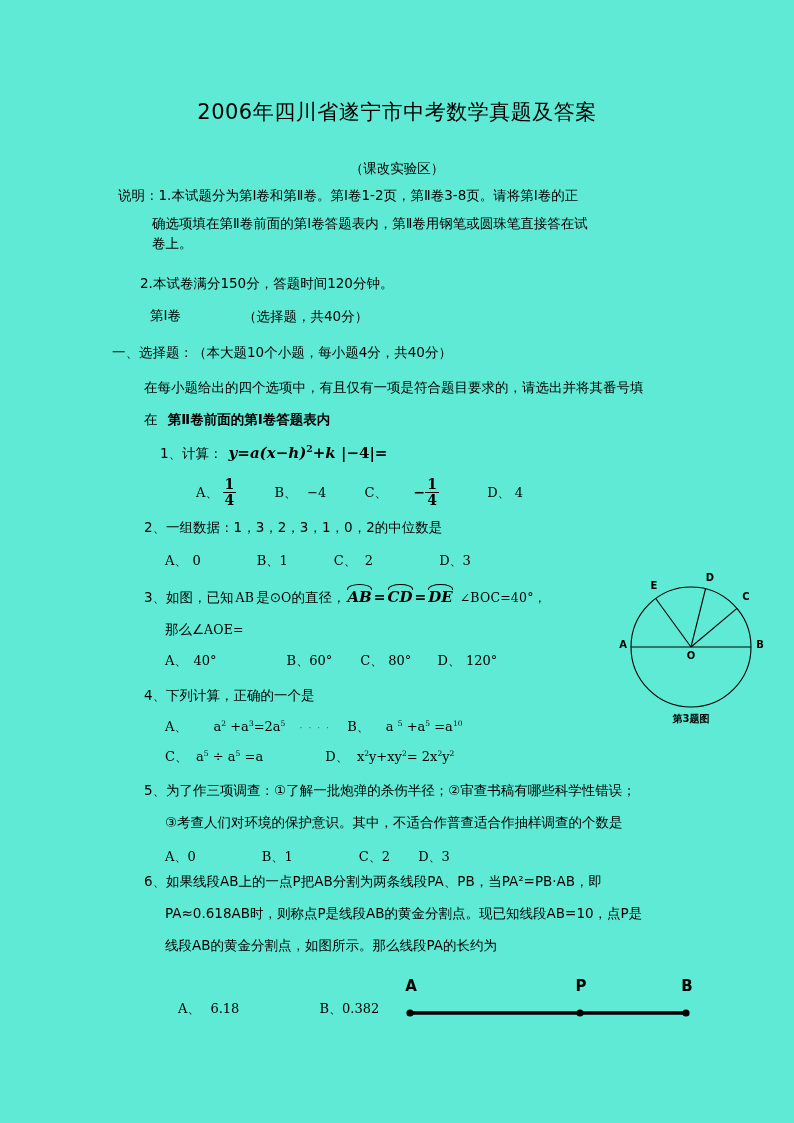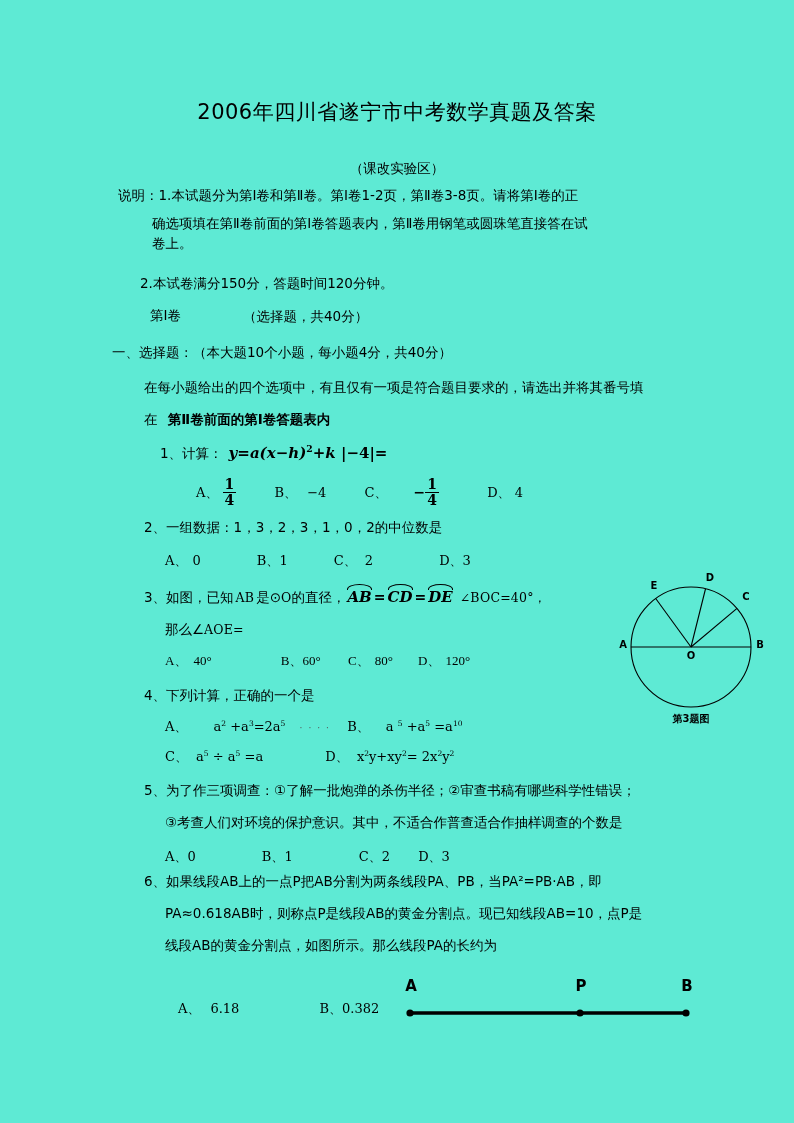--- a/index.html
+++ b/index.html
@@ -215,21 +215,21 @@
     <span class="opt" style="margin-left:42px;"><span>C、</span><span style="margin-left:8px;">2</span></span>
     <span class="opt" style="margin-left:62px;"><span>D、</span><span>3</span></span>
   </div>
 
   <div class="tx" style="left:144px; top:589px;">
     <span>3、</span><span>如图，已知</span><span class="lat" style="margin:0 2px;">AB</span><span>是⊙</span><span class="lat">O</span><span>的直径，</span><span class="arcvar">AB</span><span class="fml-up bold" style="font-size:14px;">=</span><span class="arcvar">CD</span><span class="fml-up bold" style="font-size:14px;">=</span><span class="arcvar">DE</span><span class="lat" style="margin-left:5px;">∠BOC=40°，</span>
   </div>
   <div class="tx" style="left:165px; top:622px;">
     <span>那么∠</span><span class="lat">AOE=</span>
   </div>
-  <div class="opt-row" style="left:165px; top:652px;font-family:Liberation Serif, serif;">
+  <div class="opt-row" style="left:165px; top:652px;">
     <span class="opt"><span>A、</span><span style="margin-left:6px;">40°</span></span>
     <span class="opt" style="margin-left:66px;"><span>B、</span><span>60°</span></span>
     <span class="opt" style="margin-left:24px;"><span>C、</span><span style="margin-left:5px;">80°</span></span>
     <span class="opt" style="margin-left:22px;"><span>D、</span><span style="margin-left:5px;">120°</span></span>
   </div>
 
   <div class="fig-circle">
     <svg width="170" height="160" viewBox="0 0 170 160">
       <circle cx="83" cy="80" r="60" fill="none" stroke="#000" stroke-width="1.1"></circle>
 

